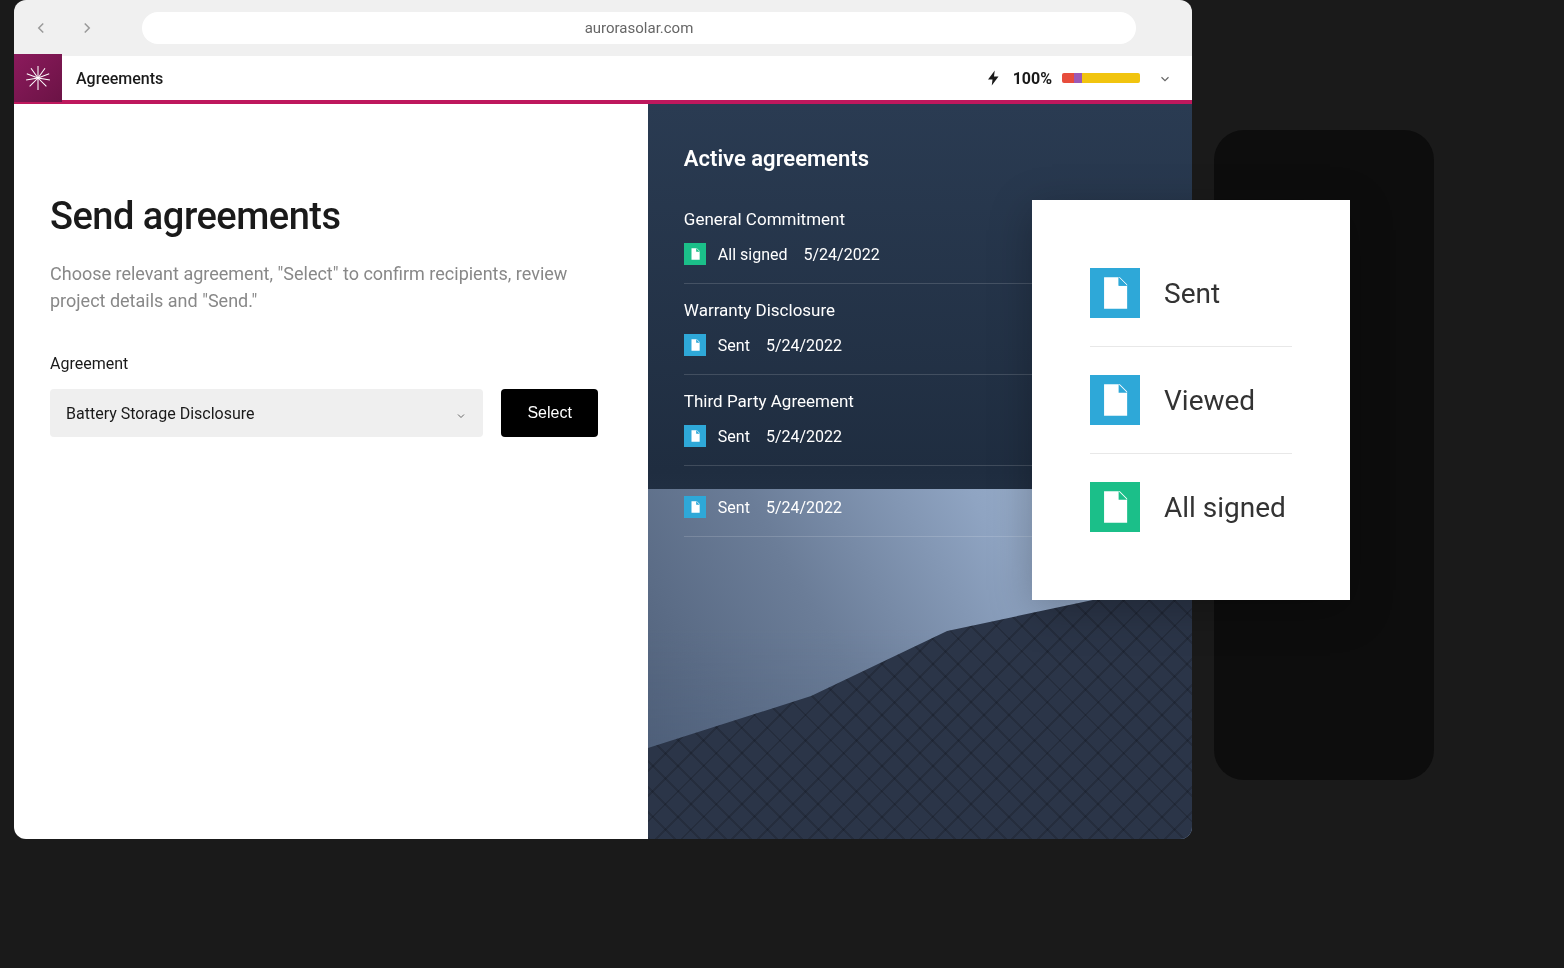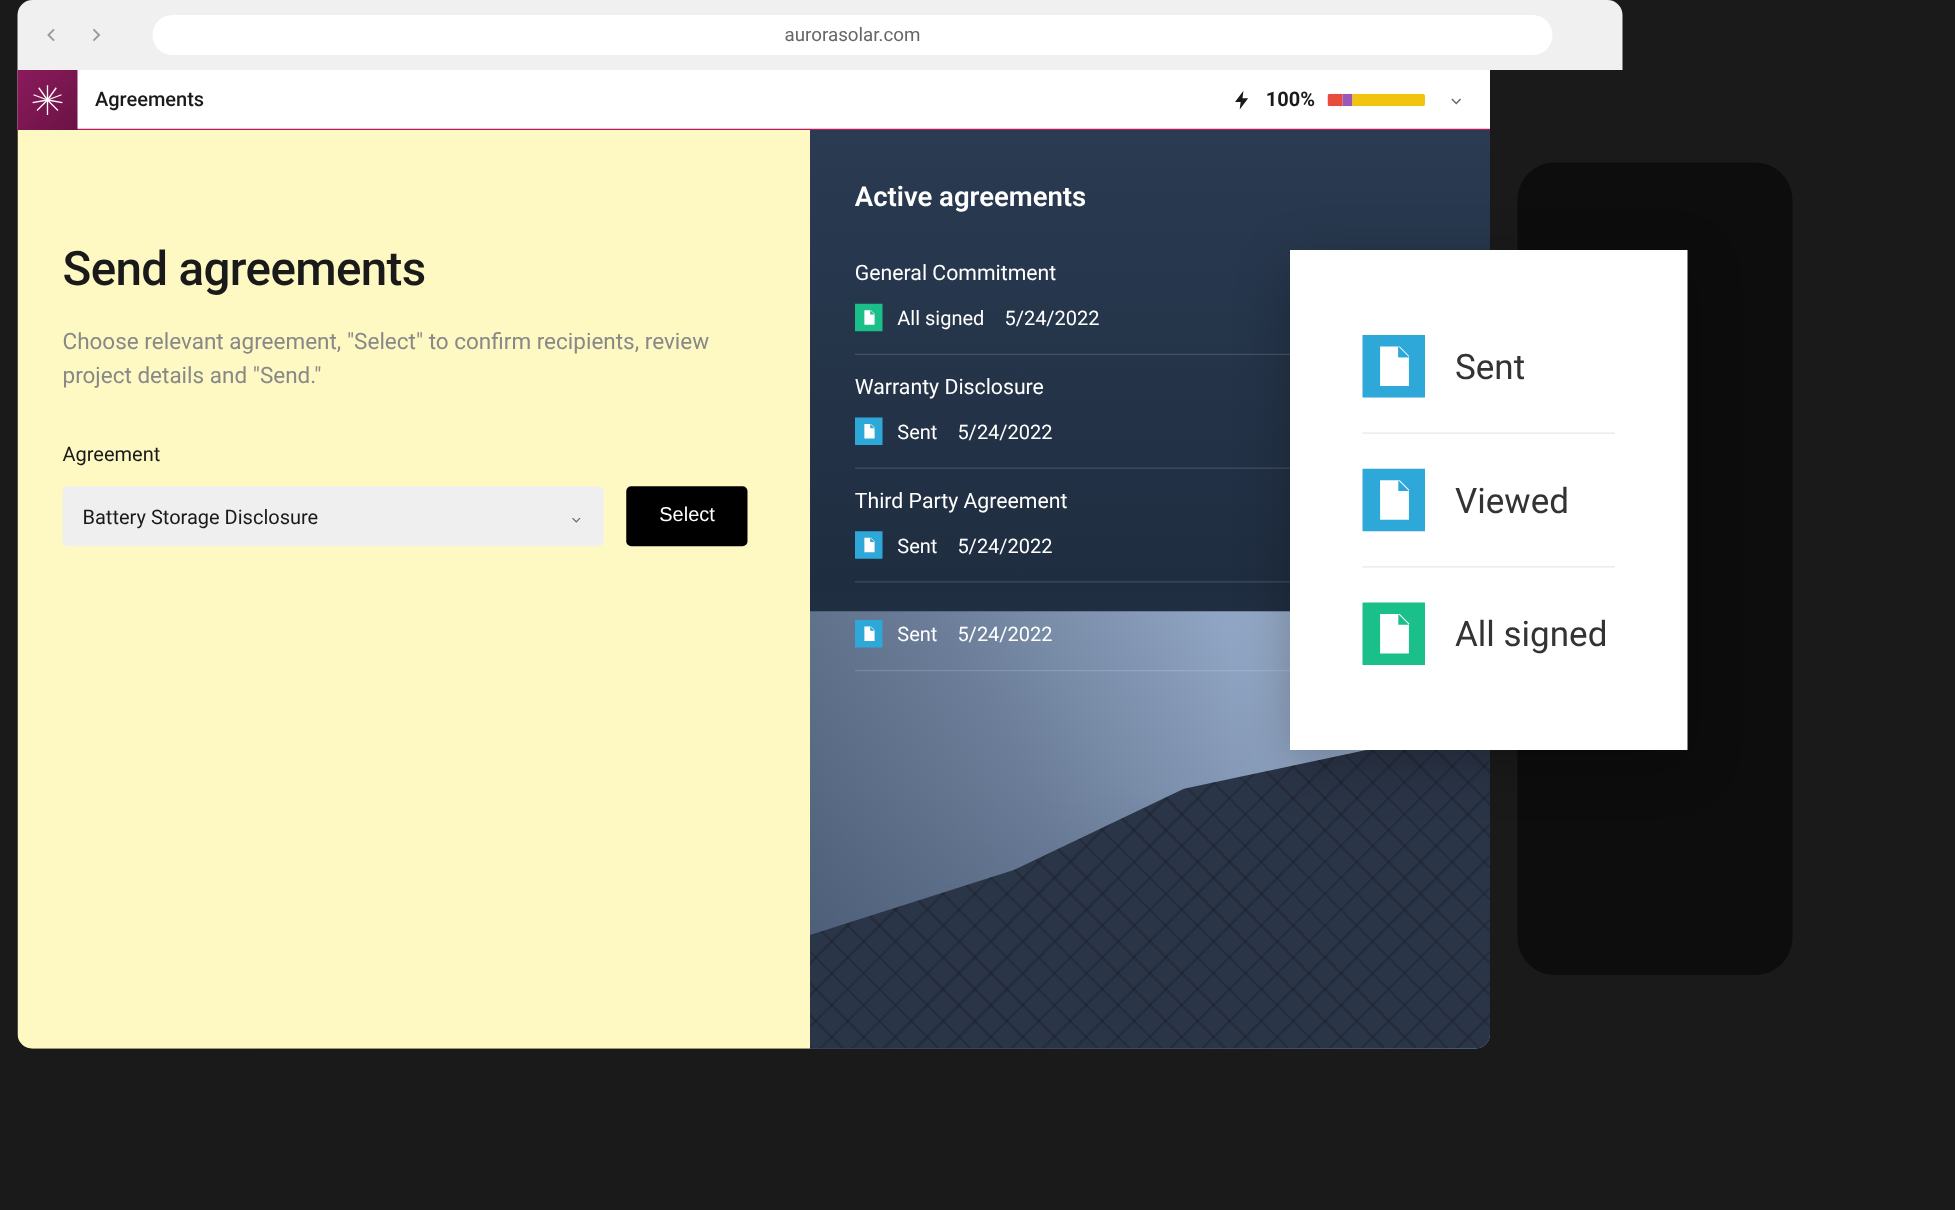--- a/index.html
+++ b/index.html
@@ -10,28 +10,28 @@
       height: 968px;
       position: relative;
       overflow: hidden;
     }
 
     
     .browser-chrome {
       position: absolute;
       top: 0;
       left: 14px;
-      width: 1284px;
+      width: 1178px;
       height: 56px;
       background: #f0f0f0;
       border-radius: 12px 12px 0 0;
       display: flex;
       align-items: center;
       padding: 0 16px;
-      gap: 14px;
+      gap: 24px;
     }
     .nav-arrow {
       width: 22px;
       height: 22px;
       display: flex;
       align-items: center;
       justify-content: center;
       cursor: pointer;
     }
     .nav-arrow svg { stroke: #999; stroke-width: 2; fill: none; }
@@ -50,21 +50,21 @@
     }
 
     
     .app-header {
       position: absolute;
       top: 56px;
       left: 14px;
       width: 1178px;
       height: 48px;
       background: #fff;
-      border-bottom: 1px solid #be185d;
+      border-bottom: 4px solid #be185d;
       display: flex;
       align-items: center;
     }
     .logo-badge {
       width: 48px;
       height: 48px;
       background: linear-gradient(135deg, #8b1a5c 0%, #6b1345 100%);
       display: flex;
       align-items: center;
       justify-content: center;
@@ -106,21 +106,21 @@
       width: 1178px;
       height: 735px;
       display: flex;
       border-radius: 0 0 12px 12px;
       overflow: hidden;
     }
 
     
     .left-panel {
       width: 680px;
-      background: #fef9c3;
+      background: #ffffff;
       padding: 90px 50px 50px 36px;
     }
     .left-panel h1 {
       font-size: 38px;
       font-weight: 500;
       color: #1a1a1a;
       letter-spacing: -0.5px;
     }
     .left-panel .subtitle {
       margin-top: 22px;

